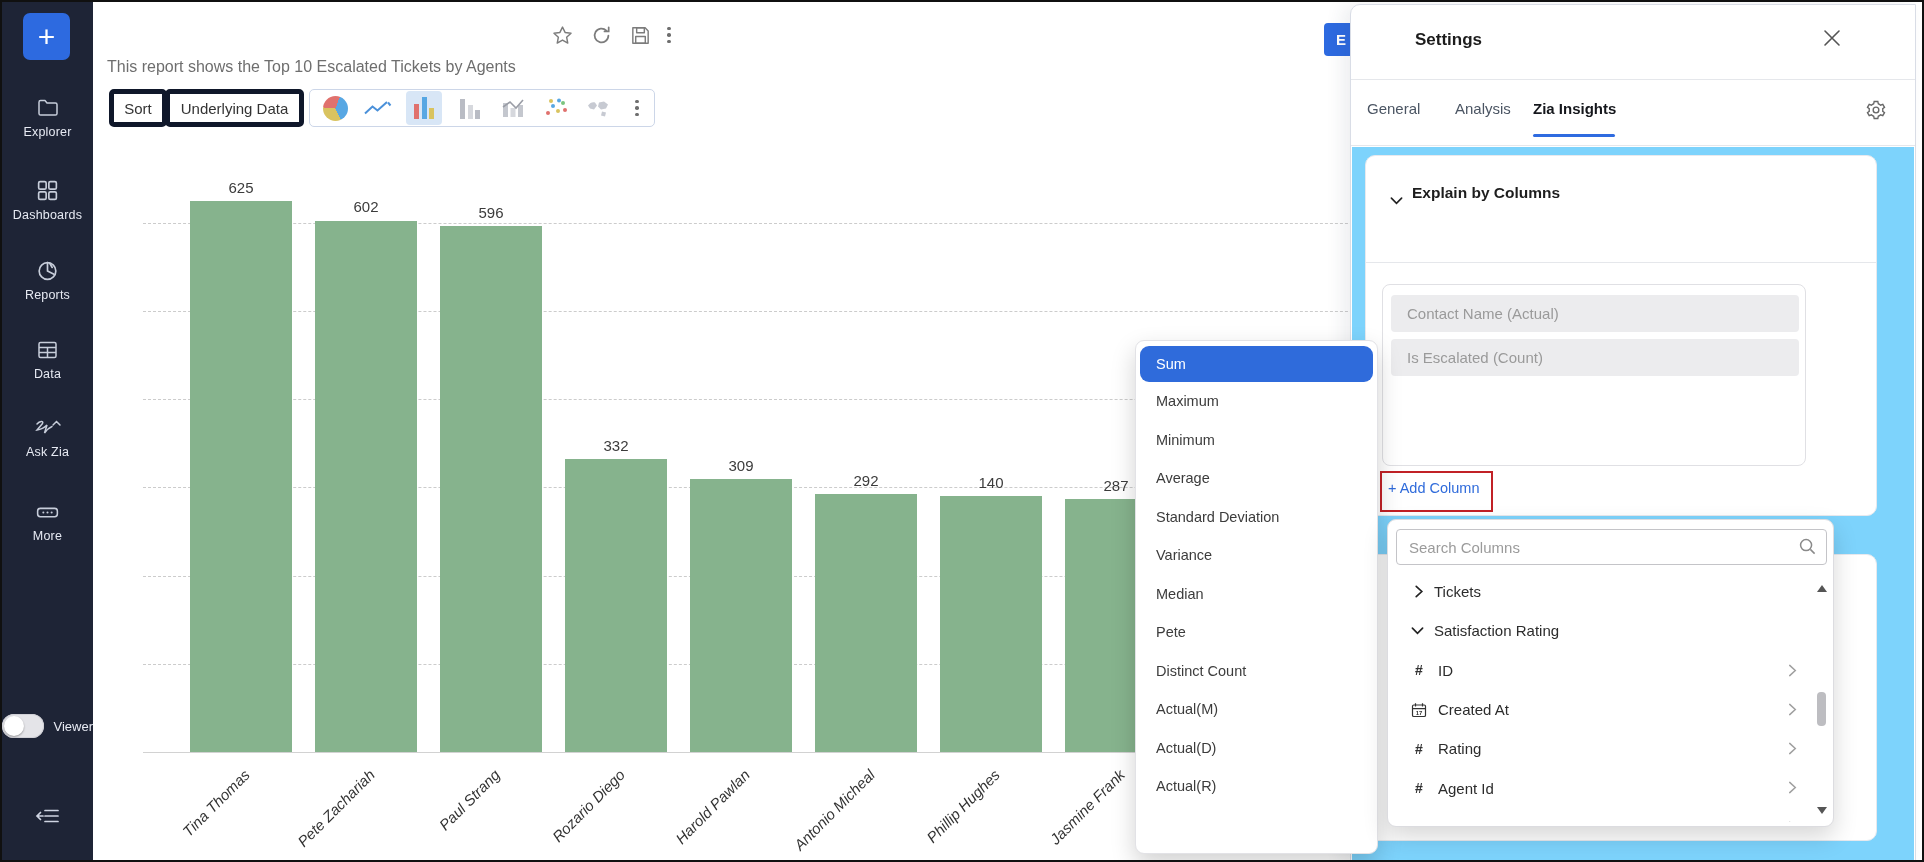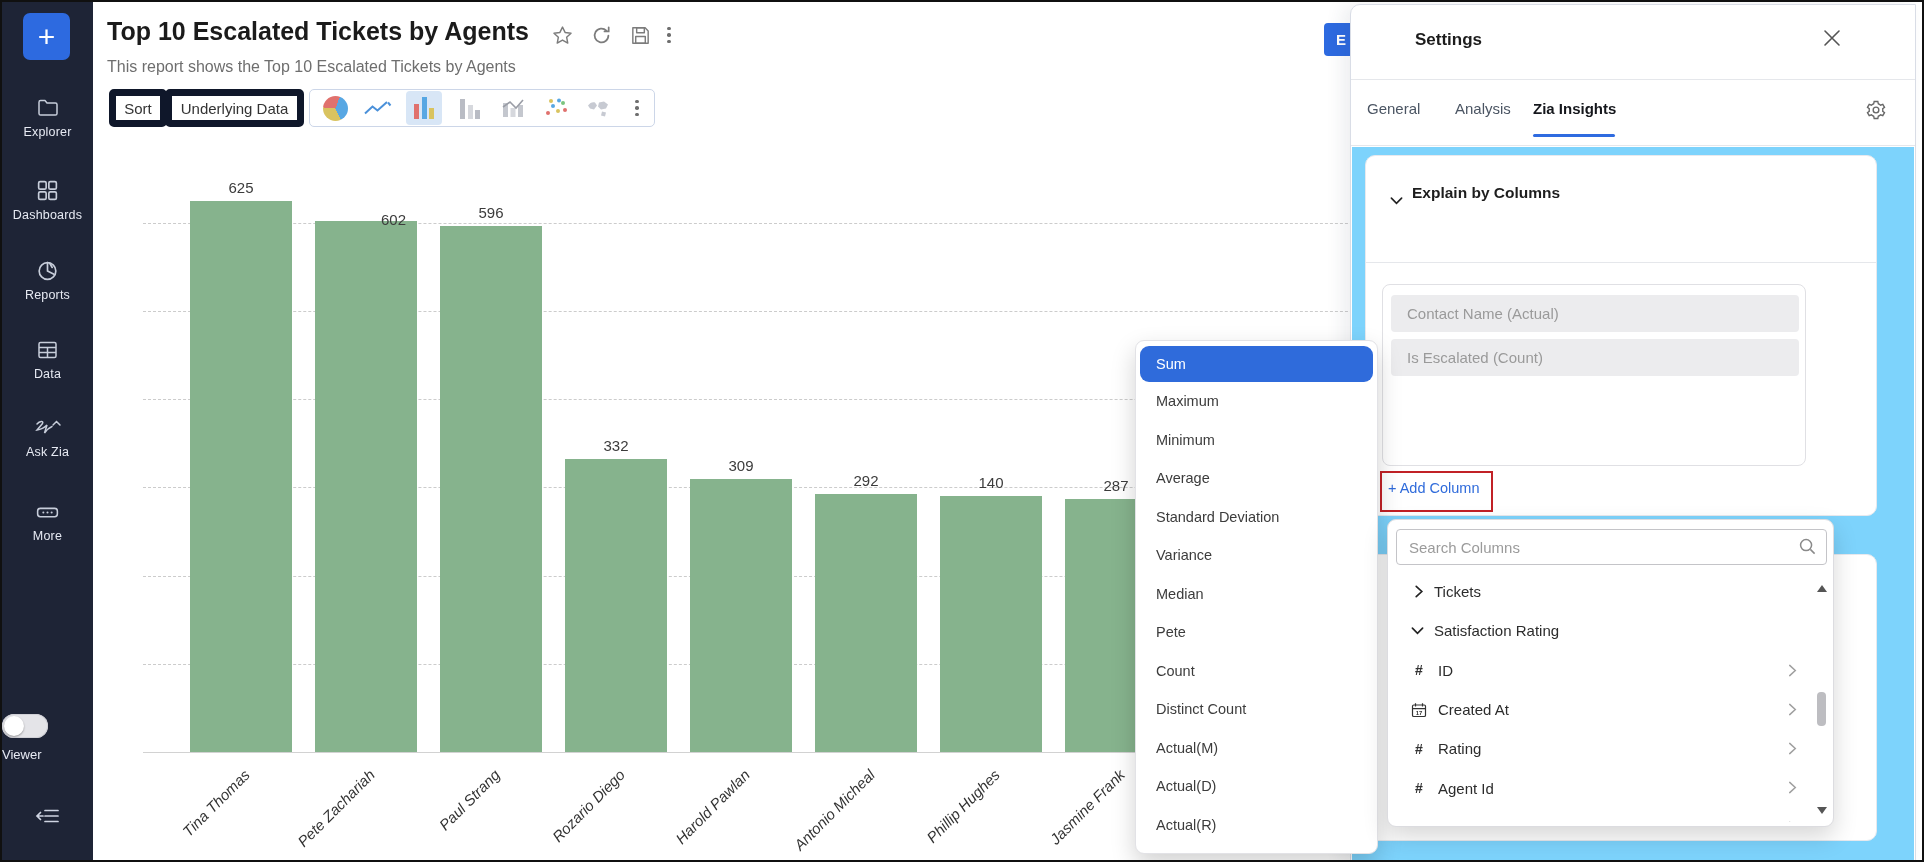--- a/index.html
+++ b/index.html
@@ -12,41 +12,41 @@
              background:#1e2436; z-index:3; }
   .plus-btn { position:absolute; left:21px; top:11px; width:47px; height:47px;
               background:#2d6ae0; border-radius:7px; color:#fff; font-size:30px;
               font-weight:300; display:flex; align-items:center; justify-content:center;
               cursor:pointer; }
   .nav-item { position:absolute; left:0; width:100%; display:flex; flex-direction:column;
               align-items:center; gap:5px; color:#e7eaf3; cursor:pointer; }
   .nav-item .lbl { font-size:12.5px; letter-spacing:.2px; }
   .nav-icon svg { display:block; }
   .toggle-wrap { position:absolute; left:0; top:712px; width:100%; display:flex;
-                 flex-direction:column; gap:9px; }
+                 align-items:center; gap:9px; }
   .toggle { width:46px; height:24px; border-radius:12px; background:#e4e4e8;
             position:relative; cursor:pointer; box-shadow:inset 0 0 0 1px #d0d0d6; }
   .toggle .knob { position:absolute; left:2px; top:2px; width:20px; height:20px;
                   border-radius:50%; background:#fff; box-shadow:0 1px 2px rgba(0,0,0,.35); }
   .toggle-label { color:#e7eaf3; font-size:13px; }
   .collapse { position:absolute; left:0; top:803px; width:100%; display:flex;
               justify-content:center; cursor:pointer; }
 
   
   .rpt-title { position:absolute; left:105px; top:15px; font-size:25px; font-weight:700;
                color:#1b1b1b; z-index:1; }
   .rpt-sub { position:absolute; left:105px; top:56px; font-size:16px; color:#6e6e6e; z-index:1; }
   .title-icons { position:absolute; left:548px; top:21px; display:flex; gap:15px;
                  align-items:center; z-index:1; }
   .title-icons .ticon { width:24px; height:24px; display:flex; align-items:center;
                         justify-content:center; cursor:pointer; }
   .kebab { display:flex; flex-direction:column; gap:3px; align-items:center; cursor:pointer; }
   .kebab i { width:3.5px; height:3.5px; border-radius:50%; background:#6e6e6e; }
 
-  .btn { position:absolute; top:87px; height:38px; border:7px solid #0f172a;
+  .btn { position:absolute; top:87px; height:38px; border:5px solid #0f172a;
          border-radius:5px; background:#fff; font-size:15px; color:#333;
          display:flex; align-items:center; justify-content:center; cursor:pointer; z-index:1; }
   .chart-type-group { position:absolute; left:307px; top:87px; height:38px; width:346px;
                       border:1px solid #ccd6e8; border-radius:5px; background:#fff;
                       display:flex; align-items:center; padding:0 10px; gap:13px; z-index:1; }
   .ct { width:30px; height:30px; display:flex; align-items:center; justify-content:center;
         cursor:pointer; border-radius:4px; }
   .ct.sel { background:#d8e6f6; width:36px; height:34px; }
   .pie-ic { width:25px; height:25px; border-radius:50%;
             background:conic-gradient(from 20deg,#57a7e3 0 135deg,#d9c35f 135deg 255deg,#e0716d 255deg 360deg); }
@@ -212,21 +212,20 @@
     </div>
 
     <div class="collapse">
       <svg width="28" height="22" viewBox="0 0 28 22" fill="none" stroke="#cfd4e2" stroke-width="1.7" stroke-linecap="round">
           <path d="M11 5.5h13M11 11h13M11 16.5h13"></path>
           <path d="M9 11H3.5M6.5 7.5L3 11l3.5 3.5"></path>
         </svg>
     </div>
   </div>
 
-  <div class="rpt-title">Top 10 Escalated Tickets by Agents</div>
   <div class="rpt-sub">This report shows the Top 10 Escalated Tickets by Agents</div>
 
   <div class="title-icons">
     <span class="ticon">
       <svg width="23" height="23" viewBox="0 0 24 24" fill="none" stroke="#7c7c7c" stroke-width="1.5" stroke-linejoin="round">
           <path d="M12 3.2l2.7 5.6 6.2.8-4.6 4.2 1.2 6.1-5.5-3.1-5.5 3.1 1.2-6.1L3.1 9.6l6.2-.8z"></path>
         </svg>
     </span>
     <span class="ticon">
       <svg width="23" height="23" viewBox="0 0 24 24" fill="none" stroke="#7c7c7c" stroke-width="1.8" stroke-linecap="round">
@@ -311,21 +310,21 @@
       <div class="gridline" style="left: 141px; width: 1240px; top: 573.529px;"></div>
       <div class="gridline" style="left: 141px; width: 1240px; top: 485.294px;"></div>
       <div class="gridline" style="left: 141px; width: 1240px; top: 397.059px;"></div>
       <div class="gridline" style="left: 141px; width: 1240px; top: 308.824px;"></div>
       <div class="gridline" style="left: 141px; width: 1240px; top: 220.588px;"></div>
       <div class="axisline" style="left: 141px; width: 1240px; top: 750px;"></div>
       <div class="bar" style="background: rgb(134, 179, 141); left: 188px; width: 102px; top: 198.529px; height: 551.471px;"></div>
       <div class="bar-val" style="left: 199px; top: 176.529px;">625</div>
       <div class="bar-cat" style="left: 69px; top: 764px;">Tina Thomas</div>
       <div class="bar" style="background: rgb(134, 179, 141); left: 313px; width: 102px; top: 218.824px; height: 531.176px;"></div>
-      <div class="bar-val" style="left: 324px; top: 209px; text-align: right;">602</div>
+      <div class="bar-val" style="left: 324px; top: 196px;">602</div>
       <div class="bar-cat" style="left: 194px; top: 764px;">Pete Zachariah</div>
       <div class="bar" style="background: rgb(134, 179, 141); left: 438px; width: 102px; top: 224.118px; height: 525.882px;"></div>
       <div class="bar-val" style="left: 449px; top: 202.118px;">596</div>
       <div class="bar-cat" style="left: 319px; top: 764px;">Paul Strang</div>
       <div class="bar" style="background: rgb(134, 179, 141); left: 563px; width: 102px; top: 457.059px; height: 292.941px;"></div>
       <div class="bar-val" style="left: 574px; top: 435.059px;">332</div>
       <div class="bar-cat" style="left: 444px; top: 764px;">Rozario Diego</div>
       <div class="bar" style="background: rgb(134, 179, 141); left: 688px; width: 102px; top: 477.353px; height: 272.647px;"></div>
       <div class="bar-val" style="left: 699px; top: 455.353px;">309</div>
       <div class="bar-cat" style="left: 569px; top: 764px;">Harold Pawlan</div>
@@ -389,21 +388,20 @@
 
   <div class="agg-menu">
     <div class="agg-sel">Sum</div>
     <div class="agg-item">Maximum</div>
     <div class="agg-item">Minimum</div>
     <div class="agg-item">Average</div>
     <div class="agg-item">Standard Deviation</div>
     <div class="agg-item">Variance</div>
     <div class="agg-item">Median</div>
     <div class="agg-item">Pete</div>
-    <div class="agg-item">Count</div>
     <div class="agg-item">Distinct Count</div>
     <div class="agg-item">Actual(M)</div>
     <div class="agg-item">Actual(D)</div>
     <div class="agg-item">Actual(R)</div>
   </div>
 
   <div class="col-picker">
     <div class="search-wrap">
       <input type="text" placeholder="Search Columns" style="">
       <span class="search-ic">

